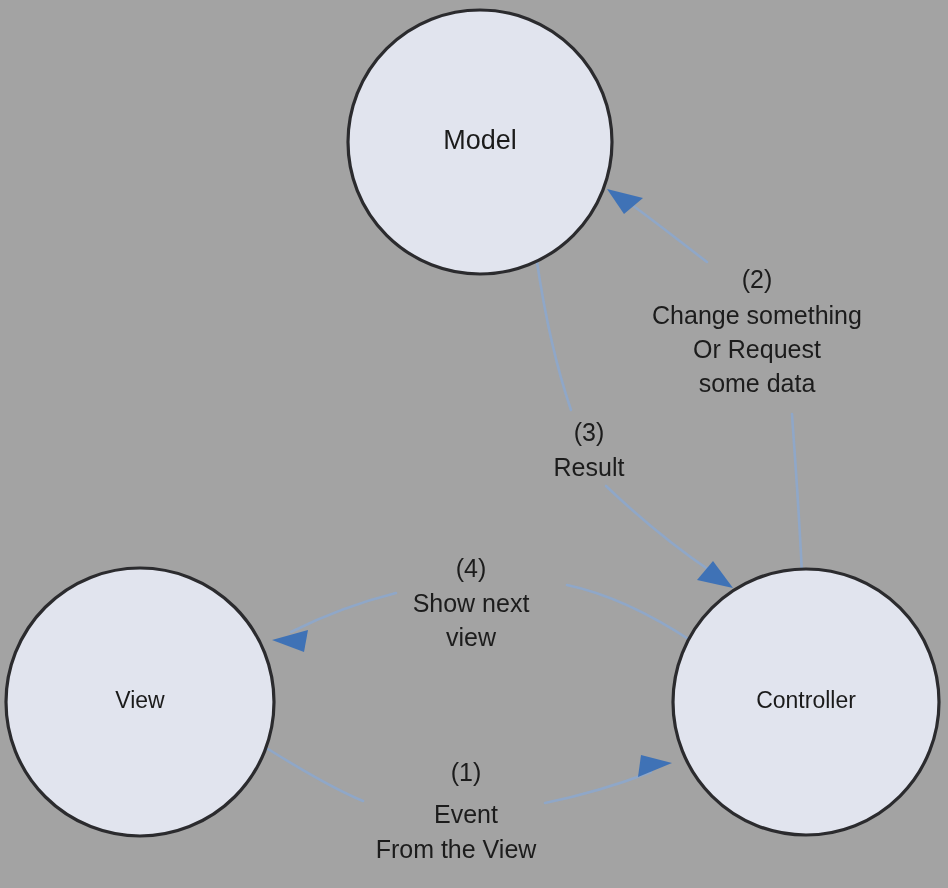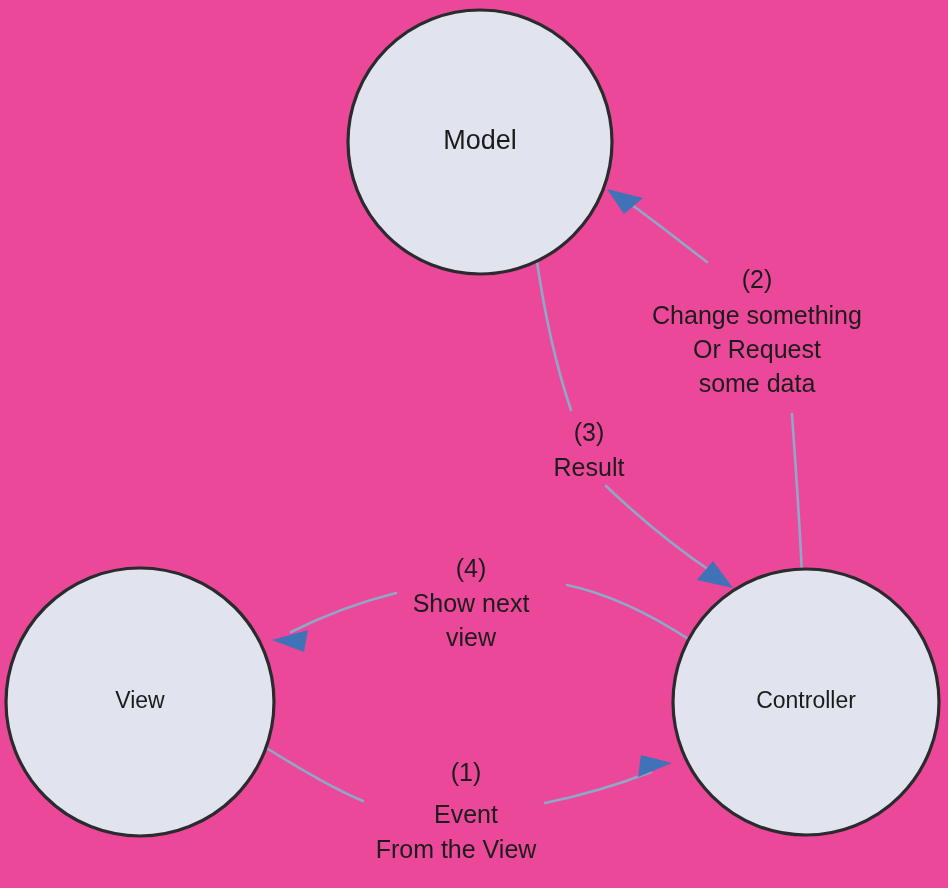--- a/index.html
+++ b/index.html
@@ -5,21 +5,21 @@
 <style>
   html, body {
     margin: 0;
     padding: 0;
     background: #ffffff;
   }
   #diagram-root {
     position: relative;
     width: 948px;
     height: 888px;
-    background: #ec4899;
+    background: #a3a3a3;
     overflow: hidden;
     font-family: "Liberation Sans", sans-serif;
   }
   #mvc-svg {
     position: absolute;
     left: 0;
     top: 0;
     width: 948px;
     height: 888px;
   }

